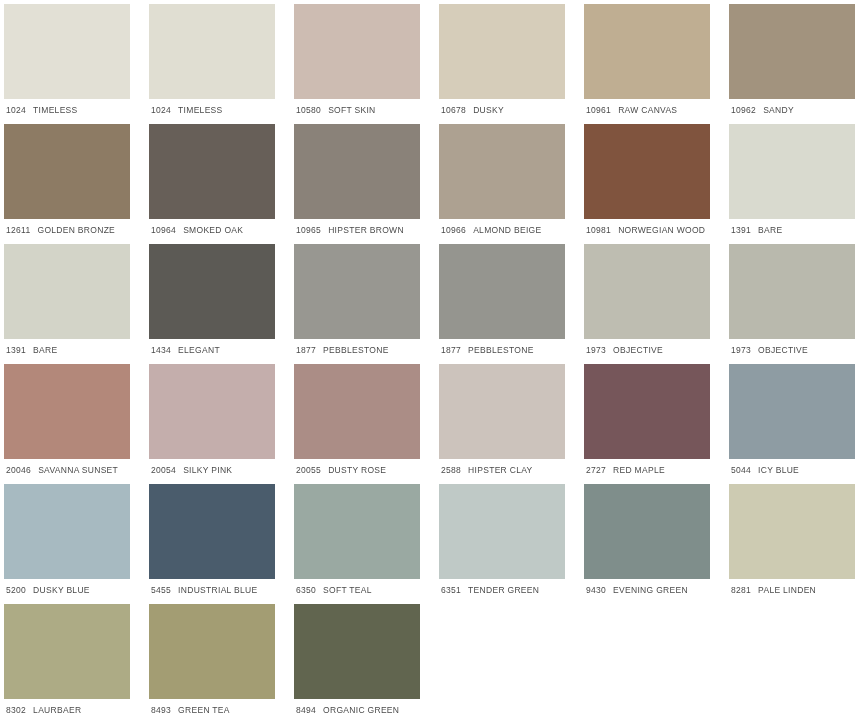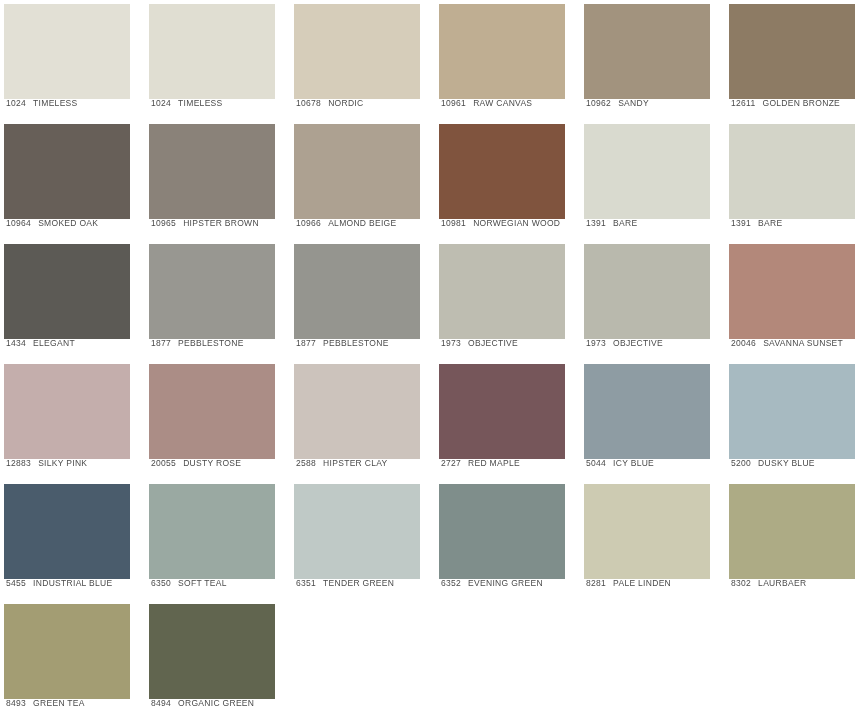--- a/index.html
+++ b/index.html
@@ -38,20 +38,21 @@
   .swatch-chip {
     width: 126px;
     height: 95px;
     display: block;
   }
 
   .swatch-label {
     display: flex;
     align-items: flex-end;
     gap: 7px;
+    padding-top: 7px;
     padding-left: 2px;
     width: 126px;
     box-sizing: border-box;
   }
 
   .swatch-code {
     font-size: 8.5px;
     color: #4a4a4a;
     letter-spacing: 0.3px;
     white-space: nowrap;
@@ -78,24 +79,31 @@
       </div>
     </div>
     <div class="swatch-cell">
       <div class="swatch-chip" style="background-color: rgb(224, 222, 210);"></div>
       <div class="swatch-label">
         <span class="swatch-code">1024</span>
         <span class="swatch-name">TIMELESS</span>
       </div>
     </div>
     <div class="swatch-cell">
+      <div class="swatch-chip" style="background-color: rgb(205, 188, 178);"></div>
+      <div class="swatch-label">
+        <span class="swatch-code">10580</span>
+        <span class="swatch-name">SOFT SKIN</span>
+      </div>
+    </div>
+    <div class="swatch-cell">
       <div class="swatch-chip" style="background-color: rgb(214, 205, 186);"></div>
       <div class="swatch-label">
         <span class="swatch-code">10678</span>
-        <span class="swatch-name">NORDIC</span>
+        <span class="swatch-name">DUSKY</span>
       </div>
     </div>
     <div class="swatch-cell">
       <div class="swatch-chip" style="background-color: rgb(191, 174, 146);"></div>
       <div class="swatch-label">
         <span class="swatch-code">10961</span>
         <span class="swatch-name">RAW CANVAS</span>
       </div>
     </div>
     <div class="swatch-cell">
@@ -192,21 +200,21 @@
     <div class="swatch-cell">
       <div class="swatch-chip" style="background-color: rgb(179, 136, 122);"></div>
       <div class="swatch-label">
         <span class="swatch-code">20046</span>
         <span class="swatch-name">SAVANNA SUNSET</span>
       </div>
     </div>
     <div class="swatch-cell">
       <div class="swatch-chip" style="background-color: rgb(196, 174, 172);"></div>
       <div class="swatch-label">
-        <span class="swatch-code">12883</span>
+        <span class="swatch-code">20054</span>
         <span class="swatch-name">SILKY PINK</span>
       </div>
     </div>
     <div class="swatch-cell">
       <div class="swatch-chip" style="background-color: rgb(171, 141, 134);"></div>
       <div class="swatch-label">
         <span class="swatch-code">20055</span>
         <span class="swatch-name">DUSTY ROSE</span>
       </div>
     </div>
@@ -255,21 +263,21 @@
     <div class="swatch-cell">
       <div class="swatch-chip" style="background-color: rgb(191, 201, 198);"></div>
       <div class="swatch-label">
         <span class="swatch-code">6351</span>
         <span class="swatch-name">TENDER GREEN</span>
       </div>
     </div>
     <div class="swatch-cell">
       <div class="swatch-chip" style="background-color: rgb(127, 142, 139);"></div>
       <div class="swatch-label">
-        <span class="swatch-code">6352</span>
+        <span class="swatch-code">9430</span>
         <span class="swatch-name">EVENING GREEN</span>
       </div>
     </div>
     <div class="swatch-cell">
       <div class="swatch-chip" style="background-color: rgb(205, 203, 178);"></div>
       <div class="swatch-label">
         <span class="swatch-code">8281</span>
         <span class="swatch-name">PALE LINDEN</span>
       </div>
     </div>

